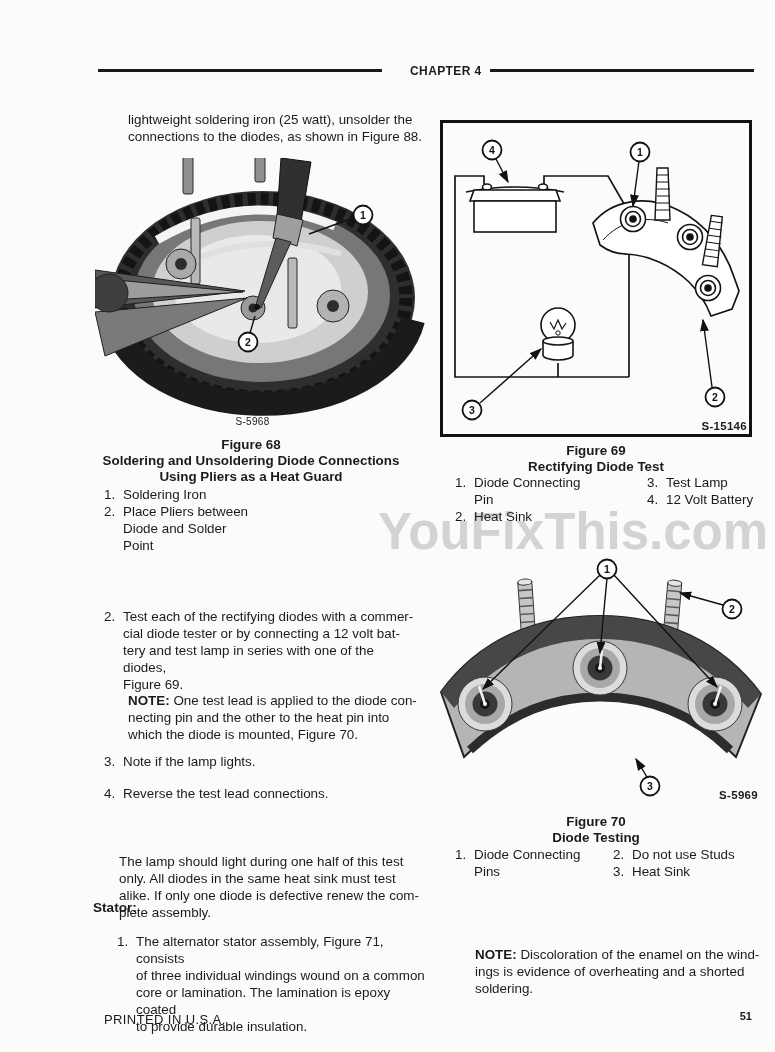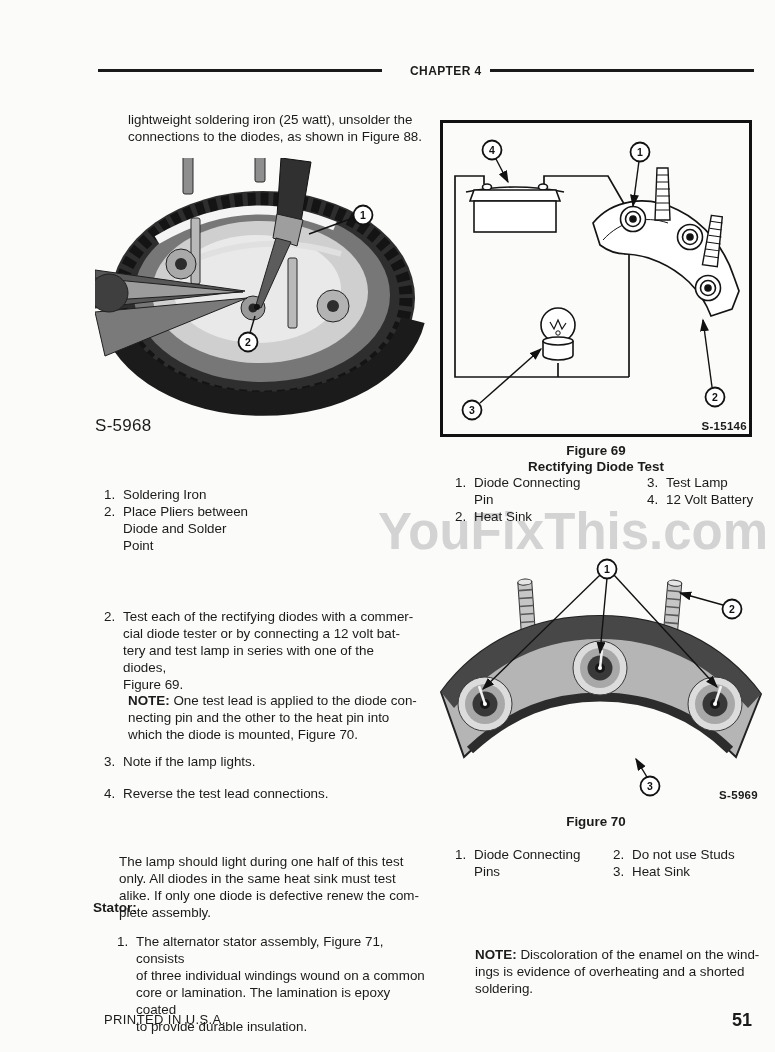--- a/index.html
+++ b/index.html
@@ -7,36 +7,36 @@
     position:relative;width:775px;height:1052px;margin:0 auto;
     background:#fbfbf9;color:#1b1b1b;overflow:hidden;
     font-family:"Liberation Sans",sans-serif;
   }
   .abs{position:absolute;}
   .body-text{font-size:13.4px;line-height:17px;white-space:pre-line;}
   .li{display:flex;font-size:13.4px;line-height:17px;}
   .li .num{flex:0 0 19px;}
   .li .txt{white-space:pre-line;}
   .caption{font-weight:700;font-size:13.4px;line-height:15.8px;text-align:center;}
-  .photo-id{font-size:17px;letter-spacing:.3px;text-align:left;font-weight:400;}
+  .photo-id{font-size:10px;letter-spacing:.3px;text-align:center;font-weight:400;}
   .note{font-size:13.4px;line-height:17px;}
   .note-label{font-weight:700;}
   .note-body{white-space:pre-line;}
   .chapter-header{display:flex;align-items:center;}
   .rule{height:2.6px;background:#1a1a1a;}
   .rule-l{flex:0 0 284px;margin-right:8px;}
   .rule-r{flex:1;margin-left:8px;}
   .chapter-title{font-weight:700;font-size:12px;letter-spacing:.4px;white-space:nowrap;margin-left:20px;}
   .watermark{
     font-weight:700;font-size:51px;line-height:1;color:#d3d3d3;
     letter-spacing:0px;white-space:nowrap;
   }
   .heading{font-weight:700;font-size:13.6px;}
   .footer-left{font-size:13px;letter-spacing:.4px;margin-left:11px;}
-  .page-number{font-weight:700;font-size:18px;text-align:right;}
+  .page-number{font-weight:700;font-size:11px;text-align:right;}
   svg text{font-family:"Liberation Sans",sans-serif;}
   .co-num{font-size:10.5px;font-weight:700;fill:#111;}
   .fig-label{font-size:11.5px;font-weight:700;fill:#1a1a1a;letter-spacing:.3px;}
 </style>
 </head>
 <body>
 
 <div class="page">
 
   <div class="abs watermark" style="left:378px;top:506px;">YouFixThis.com</div>
@@ -93,20 +93,25 @@
       <text class="co-num" x="268" y="61" text-anchor="middle">1</text>
     </g>
     <g>
       <line x1="155" y1="175" x2="160" y2="158" stroke="#111" stroke-width="1.4"></line>
       <circle cx="153" cy="184" r="9.5" fill="#fff" stroke="#111" stroke-width="1.8"></circle>
       <text class="co-num" x="153" y="188" text-anchor="middle">2</text>
     </g>
   </svg>
   <div class="abs photo-id" style="left:95px;top:416px;width:315px;">S-5968</div>
 
+  <div class="abs" style="left:95px;top:437px;width:312px;">
+    <div class="caption">Figure 68</div>
+    <div class="caption">Soldering and Unsoldering Diode Connections</div>
+    <div class="caption">Using Pliers as a Heat Guard</div>
+  </div>
   <div class="abs" style="left:104px;top:486px;width:300px;">
     <div class="li">
       <span class="num">1.</span>
       <span class="txt">Soldering Iron</span>
     </div>
     <div class="li">
       <span class="num">2.</span>
       <span class="txt">Place Pliers between
 Diode and Solder
 Point</span>
@@ -306,20 +311,21 @@
     <g>
       <line x1="212" y1="221" x2="201" y2="203" stroke="#111" stroke-width="1.4" marker-end="url(#a70)"></line>
       <circle cx="215" cy="230" r="9.5" fill="#fff" stroke="#111" stroke-width="1.8"></circle>
       <text class="co-num" x="215" y="234" text-anchor="middle">3</text>
     </g>
     <text class="fig-label" x="323" y="243" text-anchor="end" font-weight="400">S-5969</text>
   </svg>
 
   <div class="abs" style="left:440px;top:814px;width:312px;">
     <div class="caption">Figure 70</div>
+    <div class="caption">Diode Testing</div>
   </div>
   <div class="abs" style="left:455px;top:846px;width:150px;">
     <div class="li">
       <span class="num">1.</span>
       <span class="txt">Diode Connecting
 Pins</span>
     </div>
   </div>
   <div class="abs" style="left:613px;top:846px;width:150px;">
     <div class="li">

